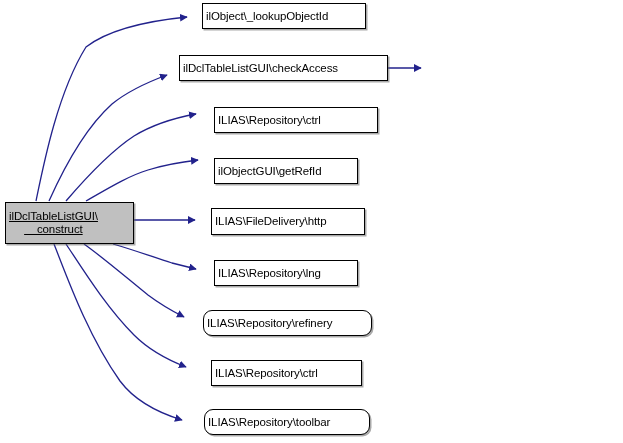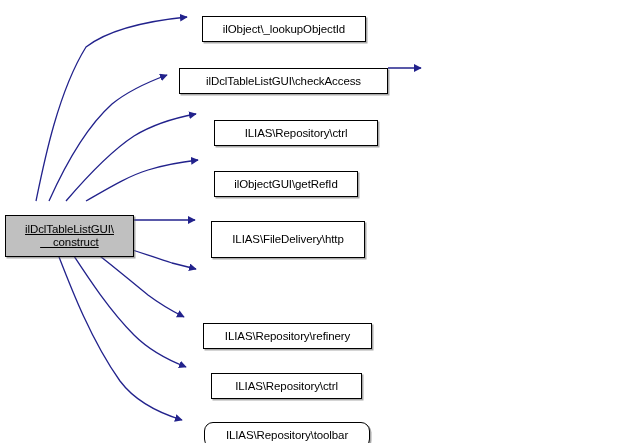--- a/index.html
+++ b/index.html
@@ -22,29 +22,27 @@
     width: 623px;
     height: 443px;
   }
   .node {
     position: absolute;
     box-sizing: border-box;
     border: 1px solid #000000;
     background: #ffffff;
     display: flex;
     align-items: center;
-    justify-content: center;
     text-align: center;
     font-size: 11.5px;
     line-height: 13px;
     color: #000000;
     letter-spacing: -0.1px;
     white-space: pre-line;
     box-shadow: 1.5px 1.5px 0 0 rgba(100,100,100,0.55);
-    margin-top: 13px;
   }
   .node.root {
     background: #c0c0c0;
     text-decoration: underline;
   }
   .node-label {
     display: block;
     padding: 0 3px;
   }
 </style>
@@ -88,26 +86,29 @@
 
 
   <div class="node" style="left:214px; top:107px; width:164px; height:26px;">
     <span class="node-label">ILIAS\Repository\ctrl</span>
   </div>
 
   <div class="node" style="left:214px; top:158px; width:144px; height:26px;">
     <span class="node-label">ilObjectGUI\getRefId</span>
   </div>
 
-  <div class="node" style="left:211px; top:208px; width:154px; height:37px;">
+  <div class="node" style="left:211px; top:208px; width:154px; height:27px;">
     <span class="node-label">ILIAS\FileDelivery\http</span>
   </div>
 
+  <div class="node" style="left:214px; top:260px; width:144px; height:26px;">
+    <span class="node-label">ILIAS\Repository\lng</span>
+  </div>
 
-  <div class="node" style="left:203px; top:310px; width:169px; height:26px;">
+  <div class="node" style="left:203px; top:310px; width:169px; height:26px;border-radius:9px;">
     <span class="node-label">ILIAS\Repository\refinery</span>
   </div>
 
   <div class="node" style="left:211px; top:360px; width:151px; height:26px;">
     <span class="node-label">ILIAS\Repository\ctrl</span>
   </div>
 
   <div class="node" style="left:204px; top:409px; width:166px; height:26px;border-radius:9px;">
     <span class="node-label">ILIAS\Repository\toolbar</span>
   </div>

